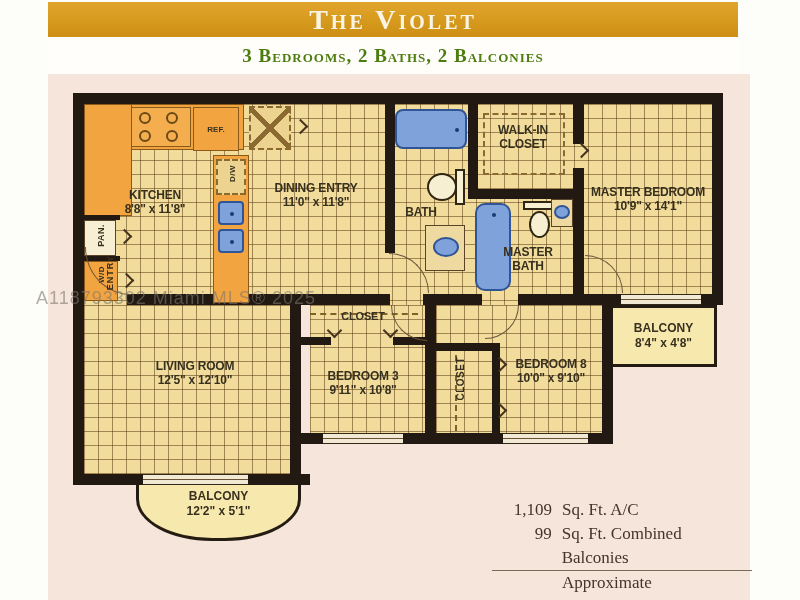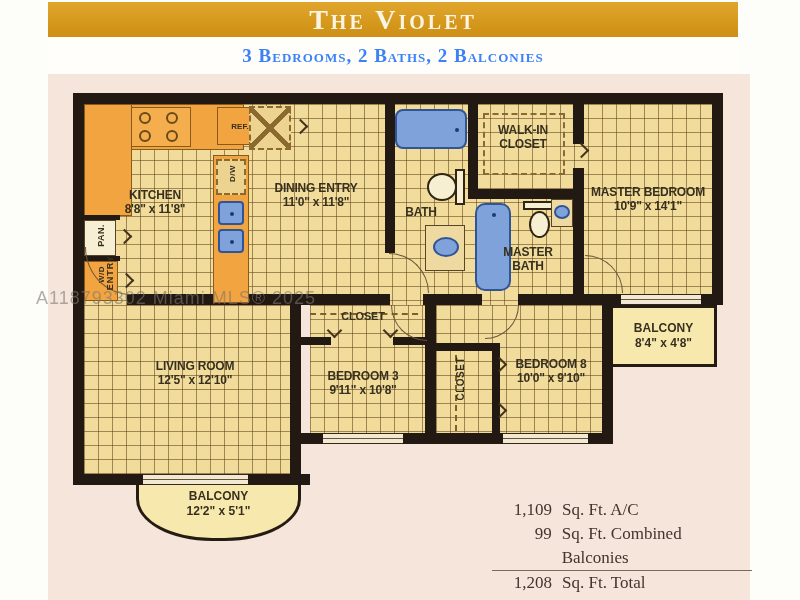--- a/index.html
+++ b/index.html
@@ -6,21 +6,21 @@
   .page{position:relative;width:800px;height:600px;background:#fdfdfa;overflow:hidden;
         font-family:"Liberation Sans",sans-serif;}
   .pinkbg{position:absolute;left:48px;top:74px;width:702px;height:526px;background:#f5e5db;}
   .goldband{position:absolute;left:48px;top:2px;width:690px;height:35px;
         background:linear-gradient(#e0a62b,#cd8f14);display:flex;align-items:center;justify-content:center;}
   .title{font-family:"Liberation Serif",serif;font-variant:small-caps;font-size:28px;font-weight:600;
         color:#f9f4e4;letter-spacing:3px;}
   .whiteband{position:absolute;left:48px;top:37px;width:690px;height:37px;background:#fffefb;
         display:flex;align-items:center;justify-content:center;}
   .subtitle{font-family:"Liberation Serif",serif;font-variant:small-caps;font-size:19px;font-weight:600;
-        color:#3b82f6;letter-spacing:1px;}
+        color:#4d7c0f;letter-spacing:1px;}
   .plan{position:absolute;left:73px;top:93px;width:650px;height:392px;}
   .tile{position:absolute;background-color:#f1dc9b;background-image:
         repeating-linear-gradient(to right, rgba(92,62,22,.55) 0 1px, transparent 1px 14px),
         repeating-linear-gradient(to bottom, rgba(92,62,22,.55) 0 1px, transparent 1px 14px);}
   .wall{position:absolute;background:#221a12;}
   .orange{position:absolute;background:#f2a440;border:1px solid #8a5a1a;box-sizing:border-box;}
   .blue{position:absolute;background:#7fa2db;border:2px solid #2f5596;box-sizing:border-box;border-radius:4px;}
   .tanblock{position:absolute;background:#eed9a0;border:1px solid #5a4326;box-sizing:border-box;}
   .label{position:absolute;color:#38301f;font-size:12px;font-weight:700;letter-spacing:-0.2px;
         text-align:center;line-height:14px;white-space:nowrap;transform:translateX(-50%);}
@@ -101,21 +101,21 @@
     <div class="win" style="left:548px;top:201px;width:80px;height:11px;"></div>
 
     <div class="orange" style="left:11px;top:11px;width:160px;height:46px;"></div>
     <div class="orange" style="left:11px;top:11px;width:48px;height:112px;"></div>
     <div class="orange" style="left:58px;top:14px;width:60px;height:40px;background:#f4ae4e;">
       <div class="burner" style="left:7px;top:4px;"></div>
         <div class="burner" style="left:34px;top:4px;"></div>
       <div class="burner" style="left:7px;top:22px;"></div>
         <div class="burner" style="left:34px;top:22px;"></div>
     </div>
-    <div class="orange" style="left:120px;top:14px;width:46px;height:38px;display:flex;align-items:center;justify-content:center;font-size:8px;font-weight:700;color:#38301f;margin-left:24px;">
+    <div class="orange" style="left:120px;top:14px;width:46px;height:44px;display:flex;align-items:center;justify-content:center;font-size:8px;font-weight:700;color:#38301f;">
       <span>REF.</span>
     </div>
     <div class="hatch" style="left:176px;top:13px;width:42px;height:44px;"></div>
     <div class="chev r" style="left:222px;top:28px;"></div>
 
     <div class="orange" style="left:140px;top:62px;width:36px;height:148px;"></div>
     <div class="hatch" style="left:143px;top:66px;width:30px;height:36px;background-image:none;">
       <span class="vlabel" style="left:10px;top:4px;font-size:8px;">D/W</span>
     </div>
     <div class="blue" style="left:145px;top:108px;width:26px;height:24px;">
@@ -221,22 +221,18 @@
   <div class="stats">
     <div class="srow">
       <span class="sval">1,109</span>
       <span class="slab">Sq. Ft. A/C</span>
     </div>
     <div class="srow underlined">
       <span class="sval">99</span>
       <span class="slab">Sq. Ft. Combined Balconies</span>
     </div>
     <div class="srow">
-      <span class="sval">1,208</span>
-      <span class="slab">Sq. Ft. Total</span>
-    </div>
-    <div class="srow">
       <span class="sval"></span>
       <span class="slab">Approximate</span>
     </div>
   </div>
 
 </div>
 
 </body></html>

